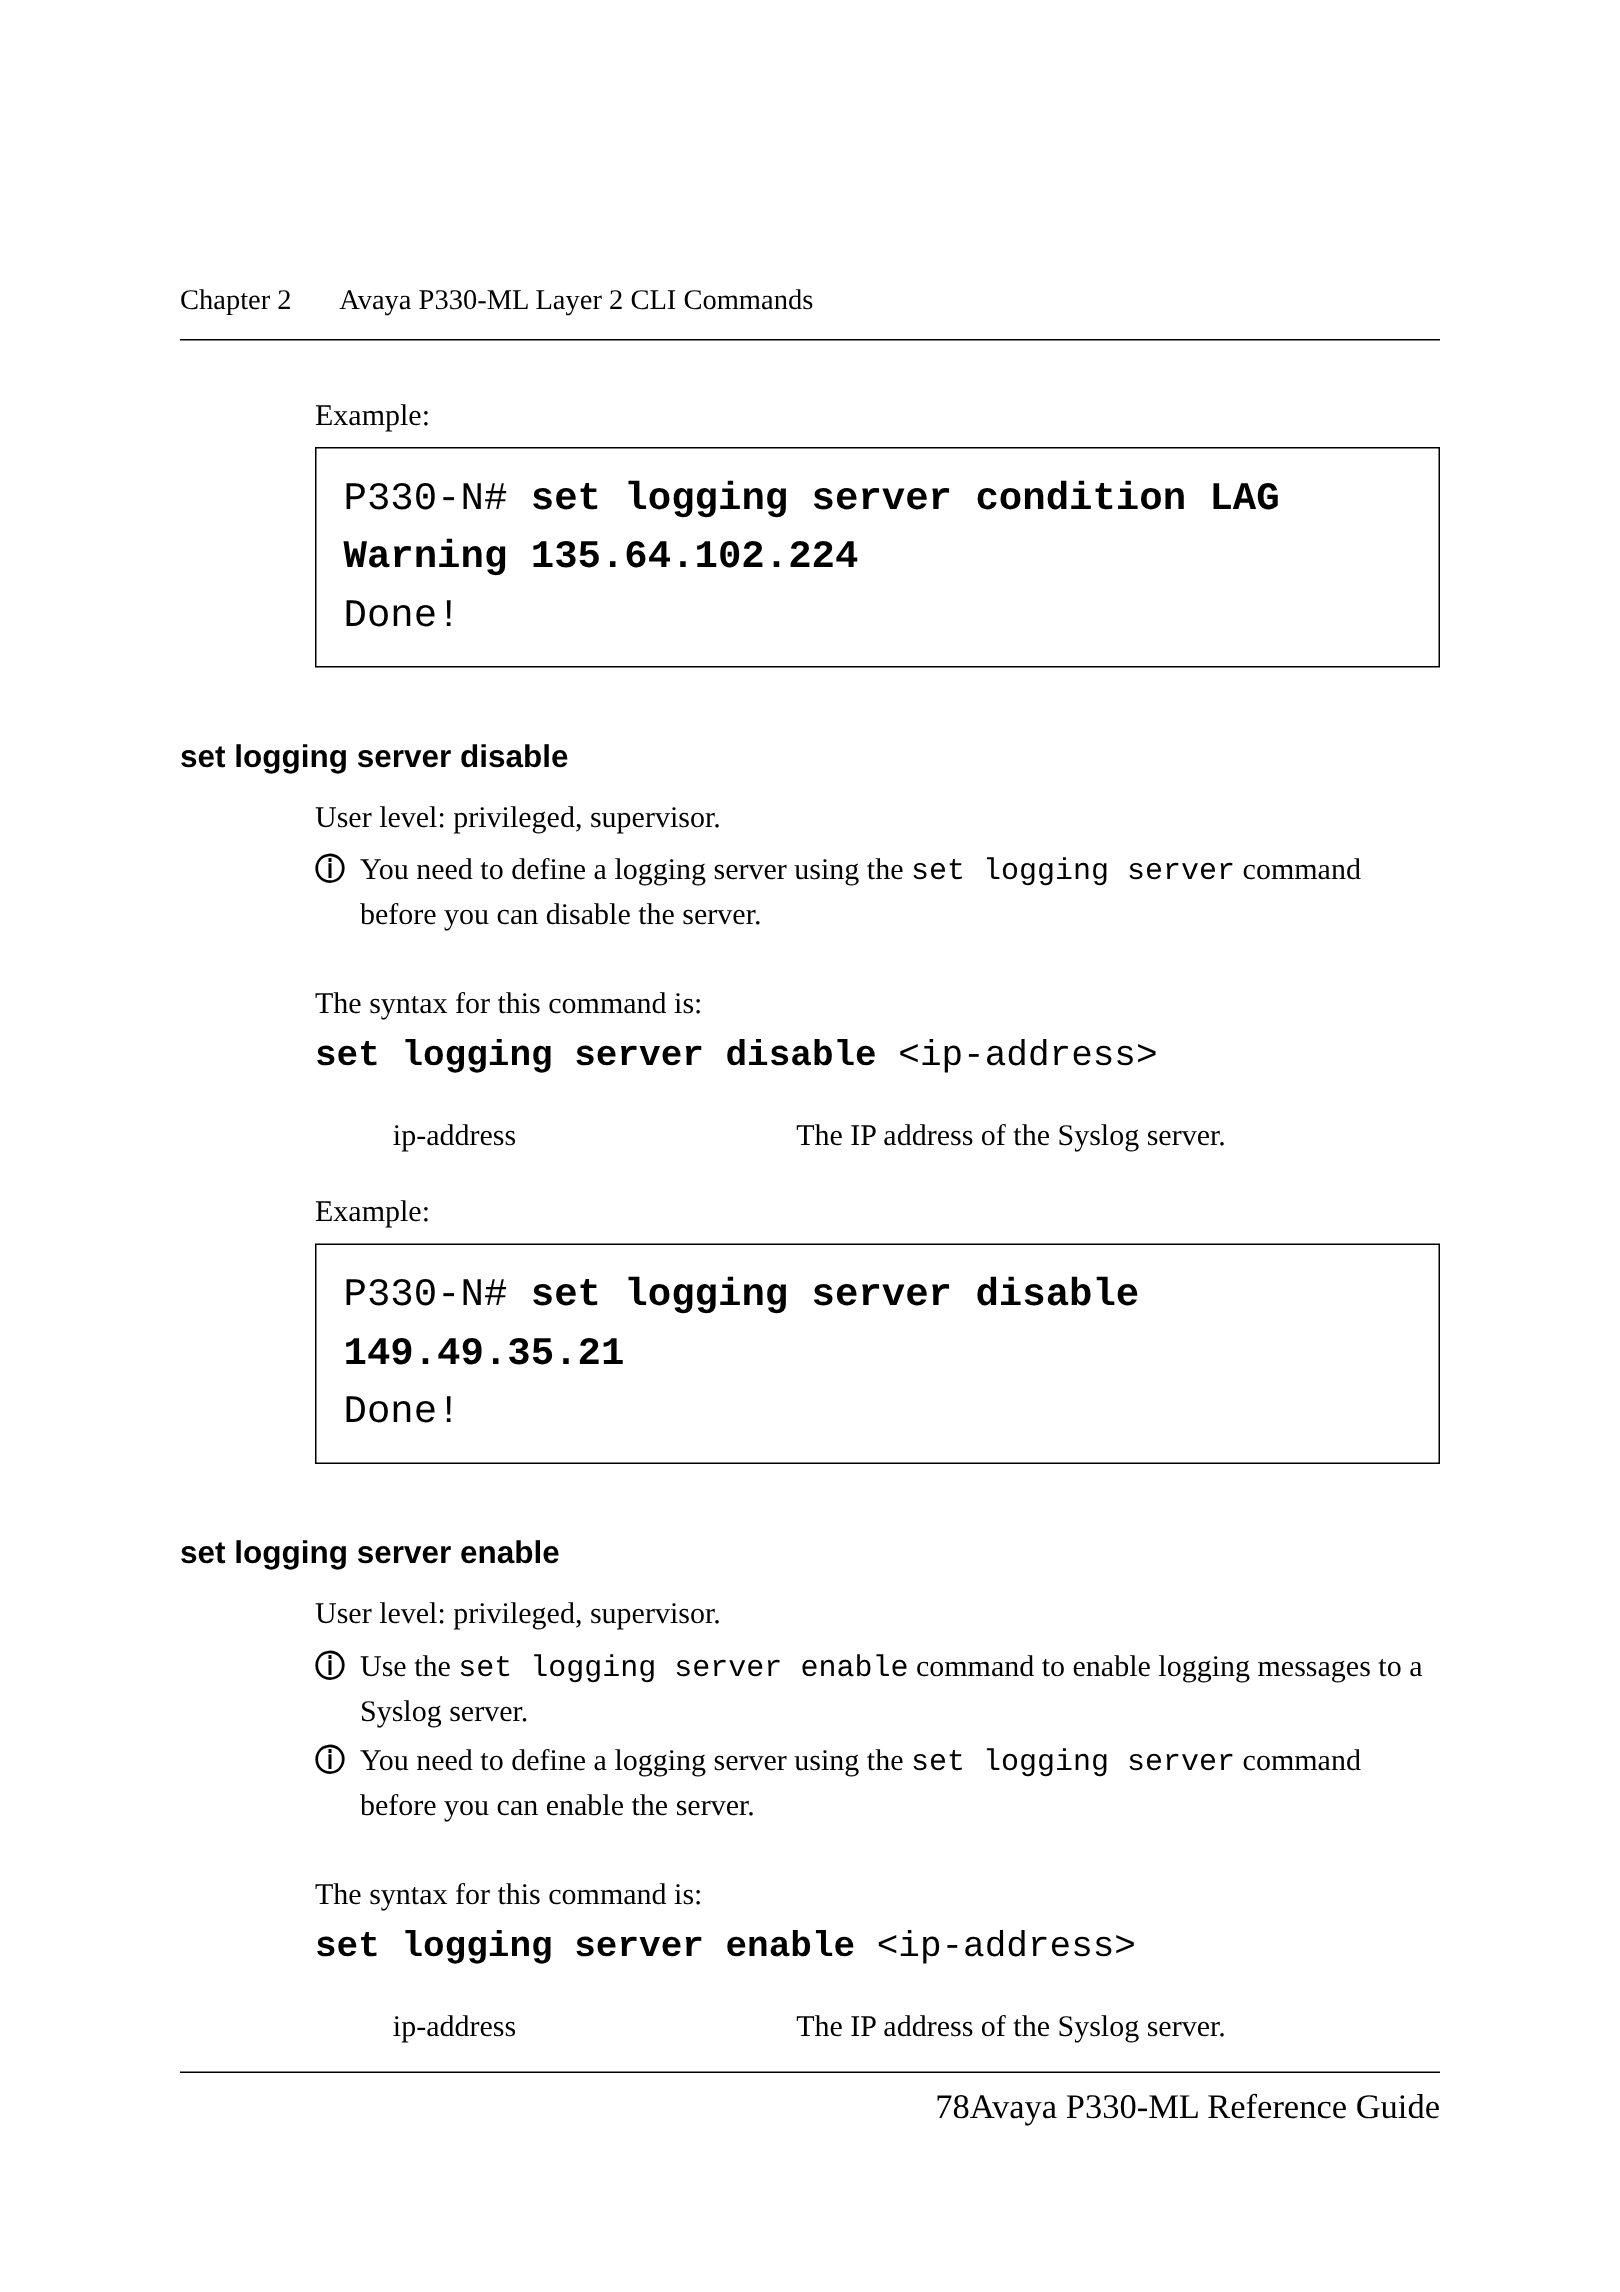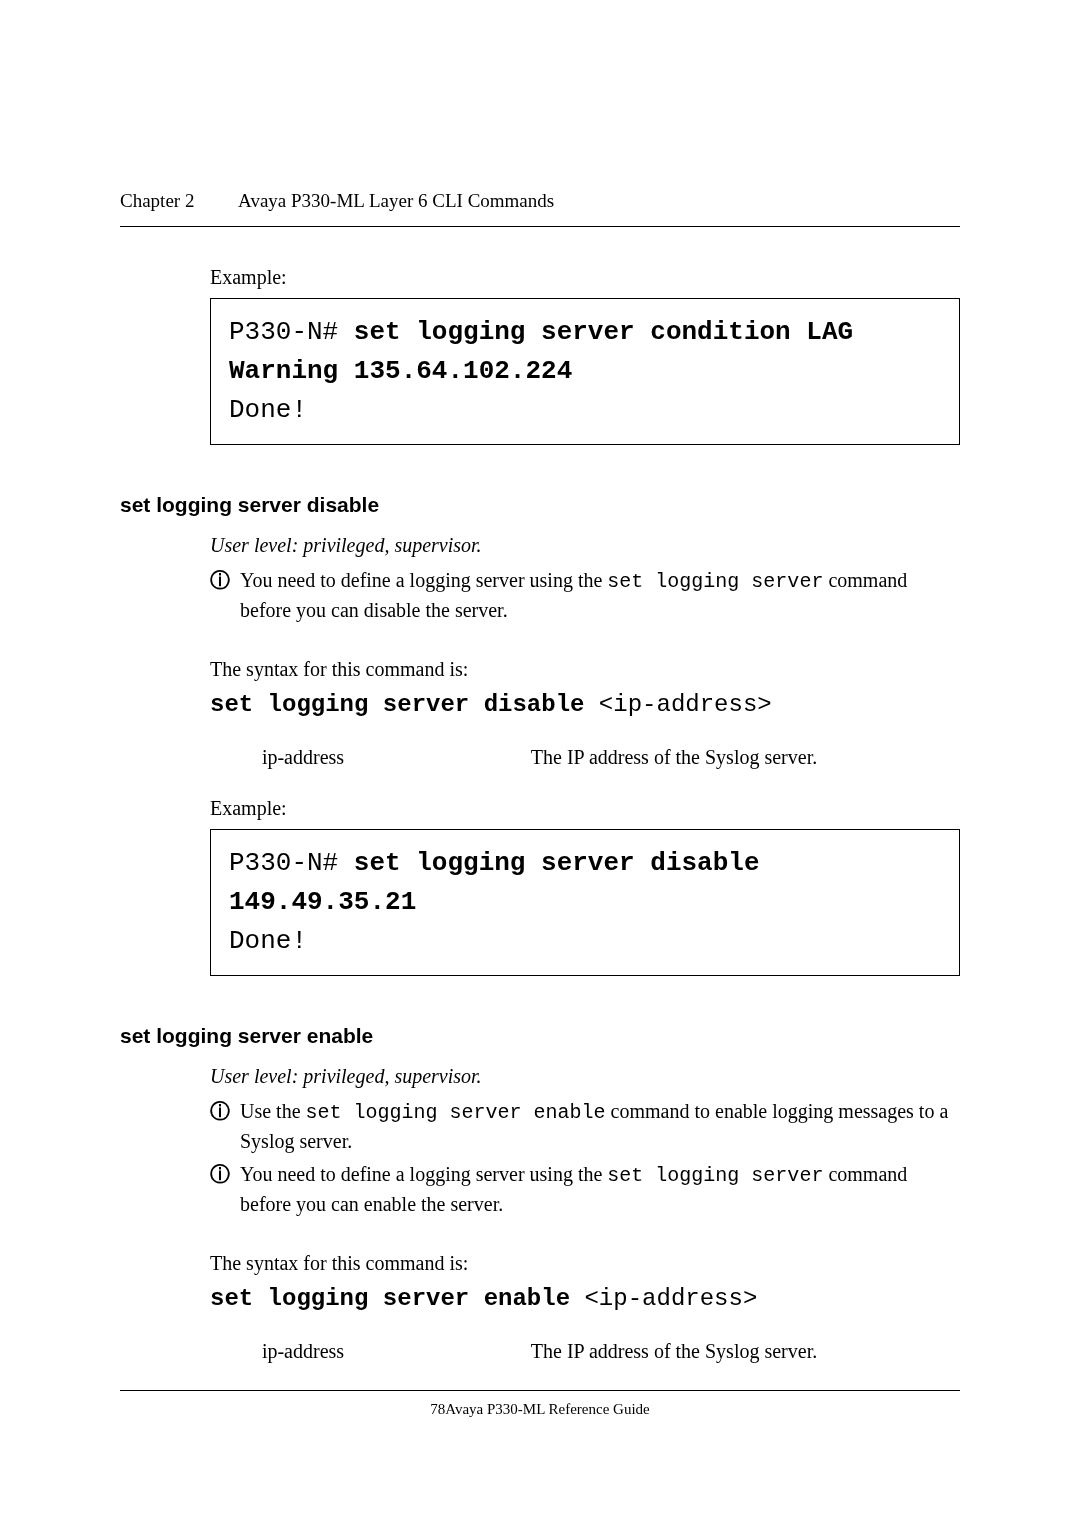--- a/index.html
+++ b/index.html
@@ -16,21 +16,21 @@
     position: relative;
     width: 1080px;
     height: 1528px;
     box-sizing: border-box;
     padding: 190px 120px 0 120px;
   }
   .header {
     font-size: 19px;
     margin-bottom: 14px;
   }
-  .header .chap { margin-right: 40px; }
+  .header .chap { margin-right: 28px; }
   .hr-top {
     border: none;
     border-top: 1.5px solid #000;
     margin: 0 0 36px 0;
   }
   .indent-block {
     margin-left: 90px;
     font-size: 20px;
     line-height: 1.45;
   }
@@ -46,21 +46,21 @@
   }
   .code-box .bold { font-weight: bold; }
   .section-title {
     font-family: Arial, Helvetica, sans-serif;
     font-weight: bold;
     font-size: 21px;
     margin-top: 48px;
     margin-bottom: 14px;
     margin-left: 0;
   }
-  .italic { font-style: italic; }
+  .italic { }
   .mono { font-family: "Courier New", monospace; }
   .para { margin-bottom: 6px; }
   .bullet-row {
     display: flex;
     align-items: flex-start;
     margin-bottom: 4px;
   }
   .bullet-icon {
     width: 30px;
     flex: 0 0 30px;
@@ -89,32 +89,32 @@
     right: 120px;
     bottom: 110px;
   }
   .footer hr {
     border: none;
     border-top: 1.5px solid #000;
     margin: 0 0 10px 0;
   }
   .footer-line {
     display: flex;
-    justify-content: center;
-    font-size: 15px;
+    justify-content: flex-end;
+    font-size: 23px;
   }
 </style>
 </head>
 <body>
 
 <div class="page">
 
   <div class="header">
     <span class="chap">Chapter 2</span>
-    <span>Avaya P330-ML Layer 6 CLI Commands</span>
+    <span>Avaya P330-ML Layer 2 CLI Commands</span>
   </div>
   <hr class="hr-top">
 
   <div class="indent-block">
     <div class="example-label para">Example:</div>
     <div class="code-box">
       <div>
         <span>P330-N# </span><span class="bold">set logging server condition LAG Warning 135.64.102.224</span>
       </div>
       <div>Done!</div>

